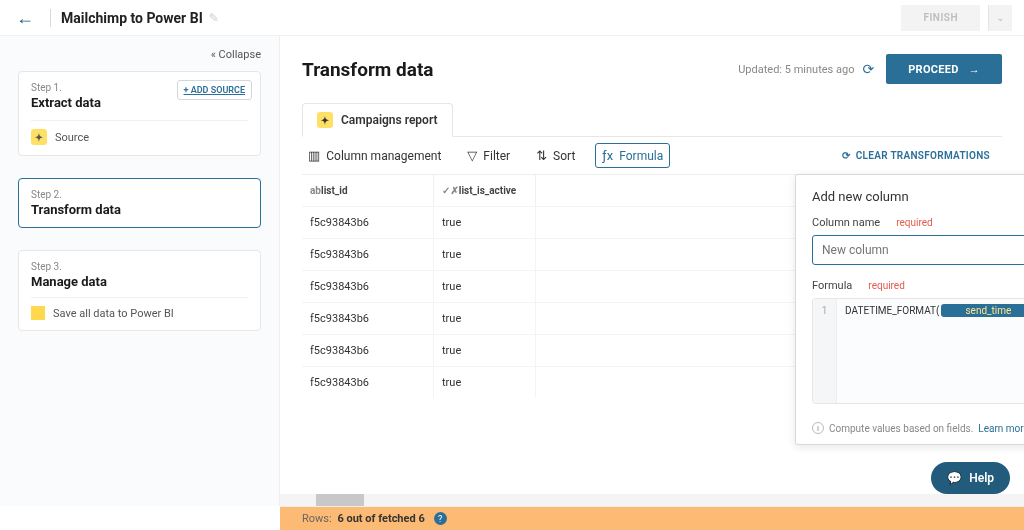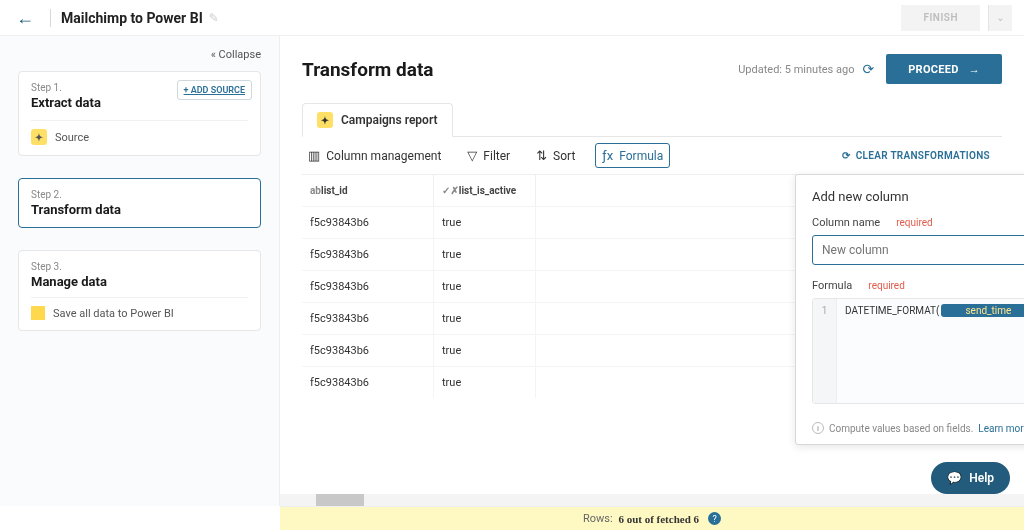--- a/index.html
+++ b/index.html
@@ -69,22 +69,22 @@
     .code-fn { color: #333; }
     .code-arg { background: #2a6f97; color: #ffe58a; padding: 1px 24px; border-radius: 3px; margin: 0 2px; }
     .code-str { color: #d45b44; }
     .info-row { font-size: 10px; color: #888; display: flex; align-items: center; gap: 5px; padding: 0 16px 10px; }
     .info-ic { display: inline-flex; width: 12px; height: 12px; border: 1px solid #bbb; border-radius: 50%; align-items: center; justify-content: center; font-size: 8px; }
     .learn { color: #2a6f97; }
     
     .hscroll { position: absolute; bottom: 0; left: 0; right: 0; height: 12px; background: #f4f4f4; }
     .hthumb { position: absolute; left: 36px; width: 48px; height: 12px; background: #c8c8c8; }
     
-    .footer { height: 24px; border-top: 1px solid #eee; padding: 0 22px; display: flex; align-items: center; font-size: 11px; color: #666; position: absolute; bottom: 0; left: 280px; right: 0; background: #fef9c3; justify-content: center; }
-    .footer b { font-weight: 700; color: #333; margin: 0 3px; font-family: Liberation Serif, serif; }
+    .footer { height: 24px; border-top: 1px solid #eee; padding: 0 22px; display: flex; align-items: center; font-size: 11px; color: #666; position: absolute; bottom: 0; left: 280px; right: 0; background: #fdba74; }
+    .footer b { font-weight: 700; color: #333; margin: 0 3px; }
     .q-ic { display: inline-flex; width: 13px; height: 13px; background: #2a6f97; color: #fff; border-radius: 50%; align-items: center; justify-content: center; font-size: 9px; margin-left: 6px; }
     
     .help-fab { position: absolute; right: 14px; bottom: 36px; background: #225b7b; color: #fff; border-radius: 22px; padding: 9px 16px; font-size: 12px; font-weight: 600; display: flex; align-items: center; gap: 7px; }
   </style>
 </head>
 <body>
 
 <div class="header">
   <span class="back-arrow">←</span>
   <span class="vdiv"></span>

